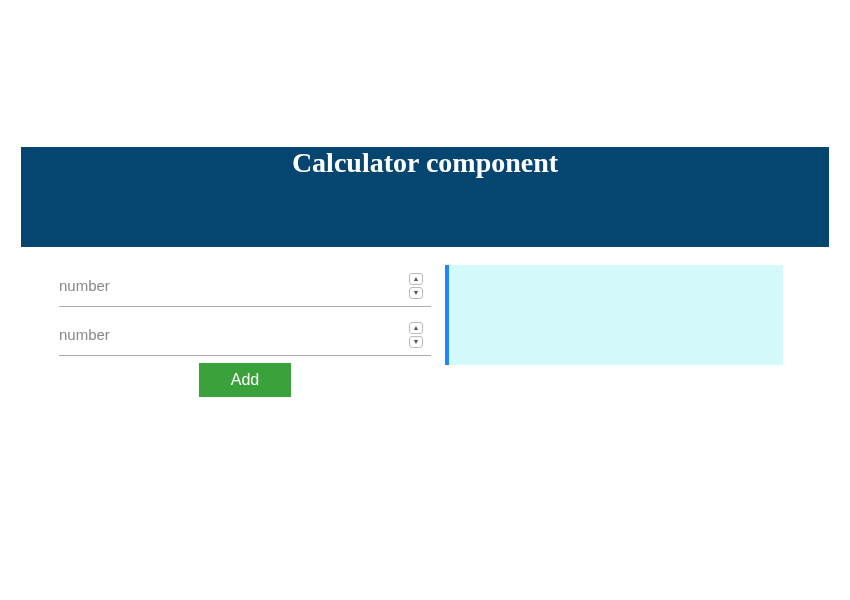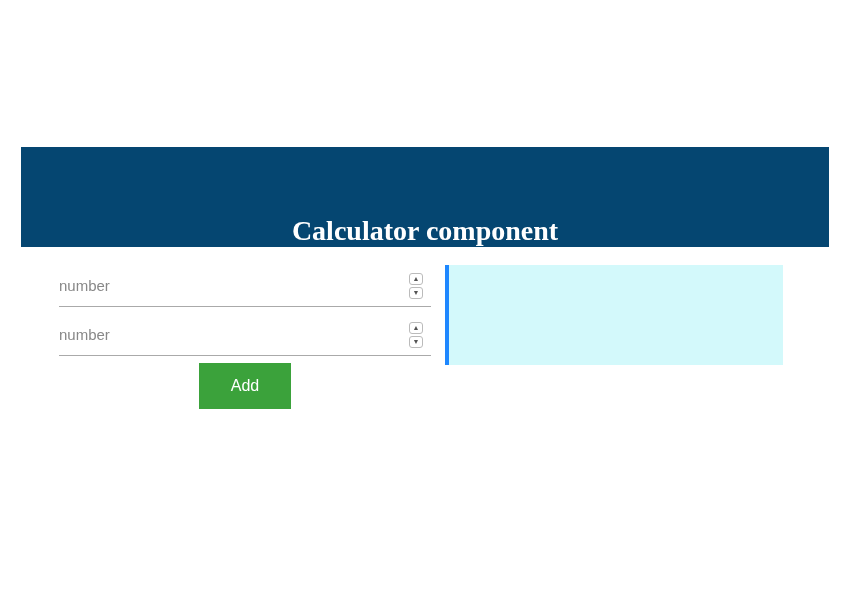--- a/index.html
+++ b/index.html
@@ -19,21 +19,21 @@
     .container {
       width: 808px;
       margin-left: 21px;
       margin-top: 147px;
     }
 
     .header {
       background: #054671;
       height: 100px;
       display: flex;
-      align-items: flex-end;
+      align-items: flex-start;
       justify-content: center;
     }
 
     .header h1 {
       color: #ffffff;
       font-family: Georgia, 'Times New Roman', Times, serif;
       font-size: 28px;
       font-weight: bold;
     }
 
@@ -101,21 +101,21 @@
     .button-row {
       display: flex;
       justify-content: center;
       margin-top: 4px;
     }
 
     .add-btn {
       background: #3ba23b;
       color: #fff;
       border: none;
-      padding: 14px 32px;
+      padding: 8px 32px;
       font-size: 16px;
       cursor: pointer;
     }
 
     .result-panel {
       width: 338px;
       height: 100px;
       background: #d3f9fb;
       border-left: 4px solid #1e87ff;
     }

